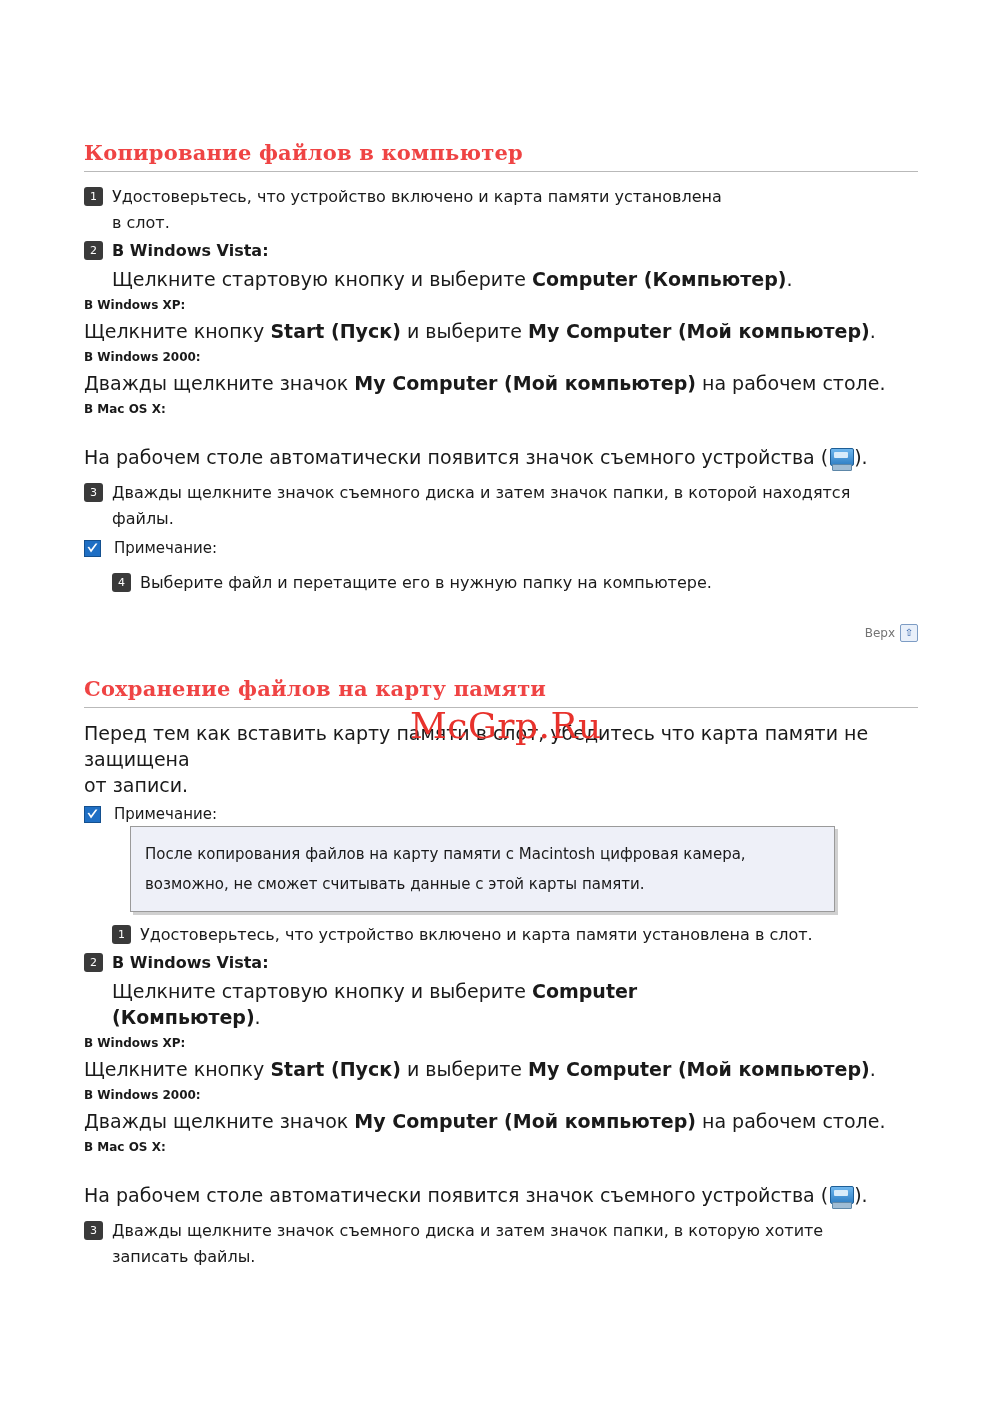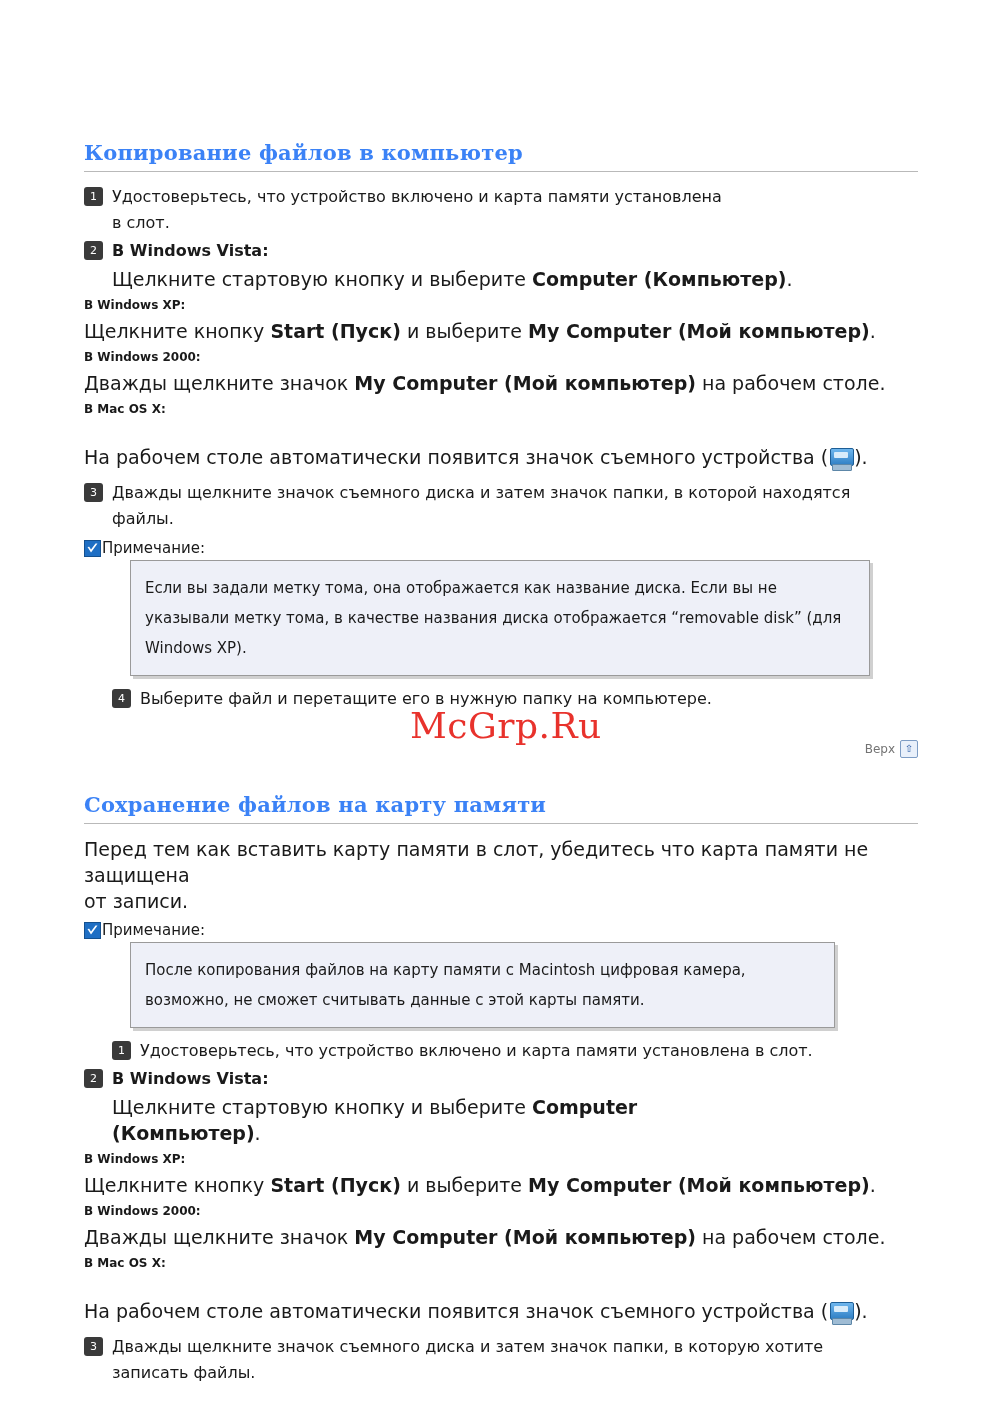--- a/index.html
+++ b/index.html
@@ -28,21 +28,21 @@
     top: 140px;
     width: 834px;
   }
 
   h1.section-title {
     font-family: "DejaVu Serif", serif;
     font-size: 21px;
     font-weight: bold;
     margin: 0 0 6px 0;
     letter-spacing: 0.2px;
-    color: #3b82f6;
+    color: #ef4444;
   }
   .rule {
     border: none;
     border-top: 1px solid #b9b9b9;
     margin: 0 0 12px 0;
     height: 0;
   }
 
   .step {
     display: flex;
@@ -96,20 +96,21 @@
   }
   .note-icon {
     width: 17px;
     height: 17px;
     margin-right: 1px;
     display: inline-block;
   }
   .note-label {
     font-size: 15px;
     line-height: 20px;
+    margin-left: 12px;
   }
   .note-box {
     margin-left: 46px;
     margin-right: 48px;
     border: 1px solid #9a9a9a;
     background: #eef0f8;
     padding: 12px 14px 12px 14px;
     box-shadow: 3px 3px 0 rgba(150,150,150,0.45);
   }
   .note-box p {
@@ -244,23 +245,20 @@
 
     <div class="note-head">
       <span class="note-icon">
         <svg width="17" height="17" viewBox="0 0 17 17">
           <rect x="0.5" y="0.5" width="16" height="16" fill="#1f6fc4" stroke="#14508f"></rect>
           <path d="M3.5 7 L7 12.5 L13.5 3.5 L11.5 3.5 L7 9.5 L5.2 6.8 Z" fill="#ffffff"></path>
         </svg>
       </span>
       <span class="note-label">Примечание:</span>
     </div>
-    <div class="note-box">
-      <p>Если вы задали метку тома, она отображается как название диска. Если вы не указывали метку тома, в качестве названия диска отображается “removable disk” (для Windows XP).</p>
-    </div>
 
     <div class="spacer-sm"></div>
 
     <div class="step" style="margin-left:28px;">
       <span class="step-num">4</span>
       <div class="step-body">Выберите файл и перетащите его в нужную папку на компьютере.</div>
     </div>
 
     <div class="top-link">
       <span class="lbl">Верх</span><span class="btn">⇧</span>

